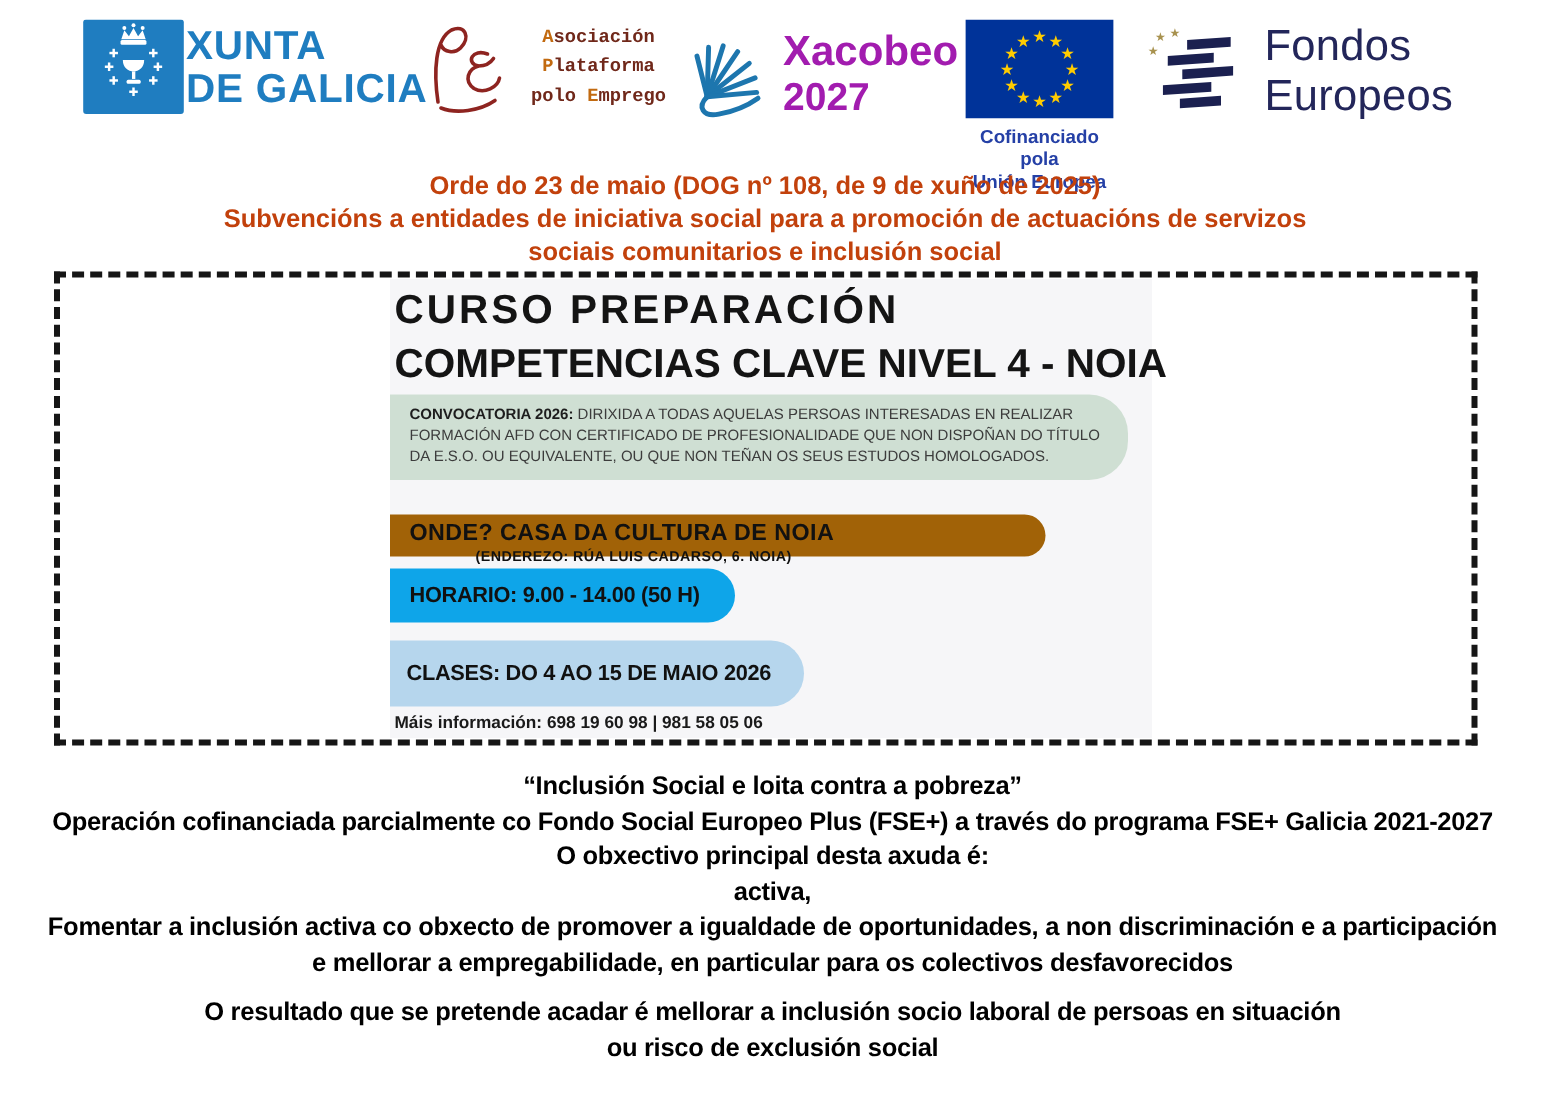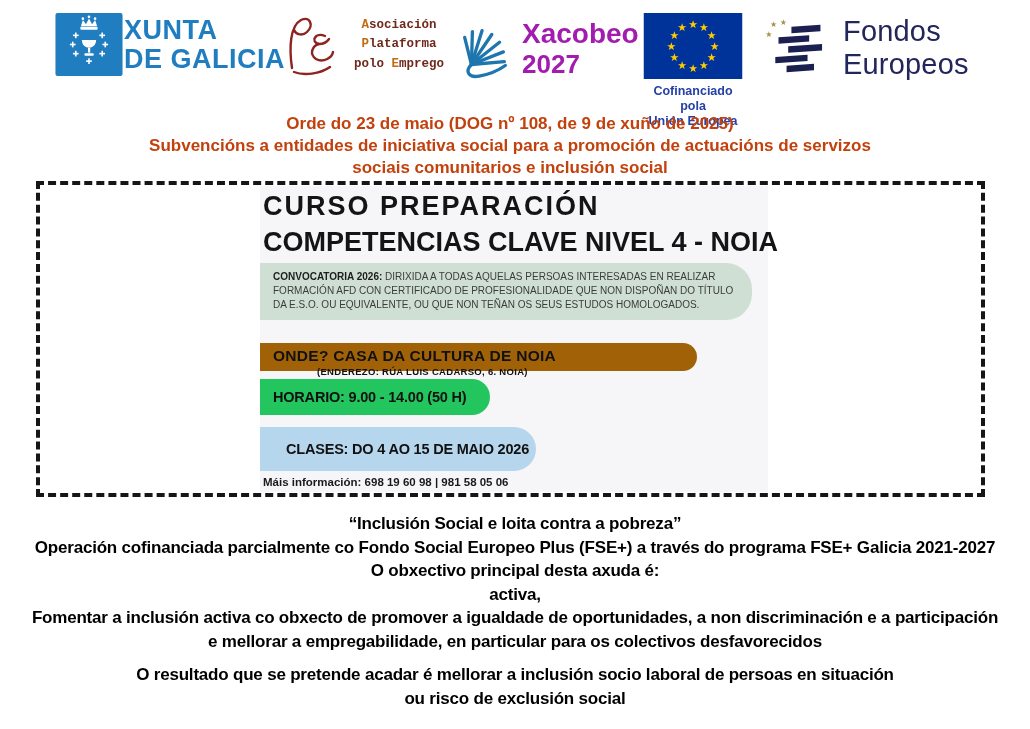--- a/index.html
+++ b/index.html
@@ -34,24 +34,24 @@
   .p-title { position:absolute; left:3px; font-weight:bold; color:#141414; font-size:27px; white-space:nowrap; }
   .p-title.t1 { top:5px; letter-spacing:2px; }
   .p-title.t2 { top:41px; letter-spacing:0px; }
   .bar { position:absolute; left:0; }
   .bar-green { top:77px; width:492px; min-height:57px; background:#cfdfd3; border-radius:0 26px 26px 0;
     padding:7px 16px 7px 13px; font-size:10px; line-height:1.38; color:#3c3c3c; }
   .bar-green .lbl { font-weight:bold; color:#1d1d1d; }
   .bar-peach { top:157px; width:437px; height:28px; background:#a16207; border-radius:0 22px 22px 0; padding:4px 0 0 13px; }
   .onde-title { font-size:15.5px; font-weight:bold; letter-spacing:0.3px; color:#111; white-space:nowrap; }
   .onde-sub { font-size:9.5px; font-weight:bold; letter-spacing:0.3px; color:#111; margin:1px 0 0 44px; white-space:nowrap; }
-  .bar-red { top:193px; width:230px; height:36px; background:#22c55e; border-radius:0 999px 999px 0;
+  .bar-red { top:193px; width:230px; height:36px; background:#0ea5e9; border-radius:0 999px 999px 0;
     display:flex; align-items:center; padding-left:13px; }
   .bar-blue { top:241px; width:276px; height:44px; background:#b6d6ed; border-radius:0 999px 999px 0;
-    display:flex; align-items:center; padding-left:26px; }
+    display:flex; align-items:center; padding-left:11px; }
   .bar-label { font-size:14.5px; font-weight:bold; letter-spacing:-0.2px; color:#111; white-space:nowrap; }
   .p-info { position:absolute; left:3px; top:290px; font-size:11.5px; font-weight:bold; color:#1a1a1a; white-space:nowrap; }
   
   .footer { position:absolute; top:512px; left:0; width:1030px; text-align:center; color:#000; }
   .f-line { font-weight:bold; font-size:17px; line-height:23.5px; letter-spacing:-0.2px; white-space:nowrap; }
   .f-block2 { margin-top:10px; }
 </style>
 </head>
 <body>
 

